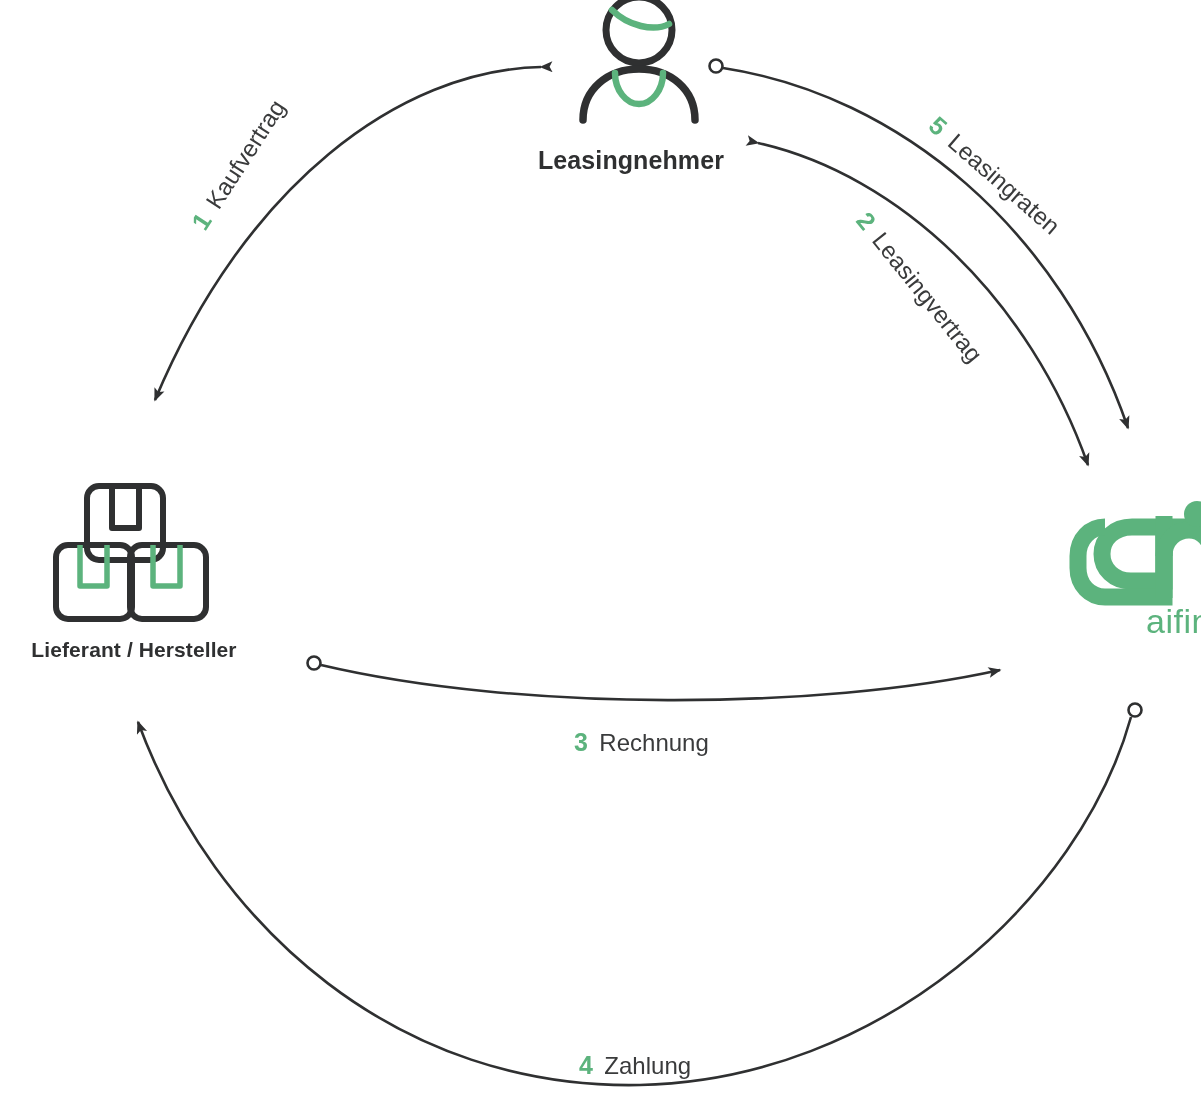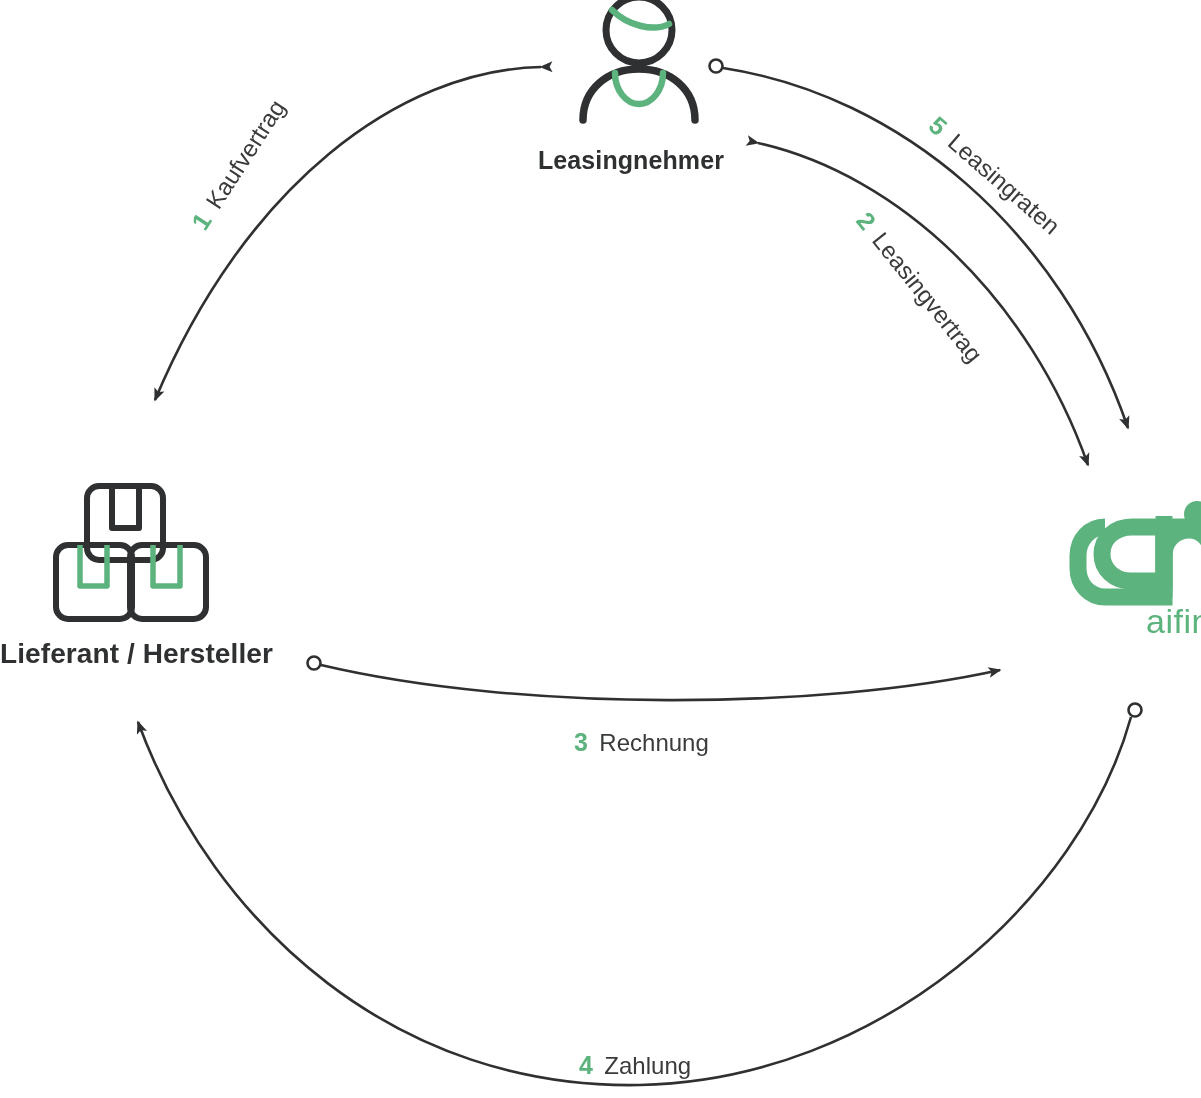--- a/index.html
+++ b/index.html
@@ -37,21 +37,21 @@
     top: 146px;
     width: 1262px;
     text-align: center;
     font-size: 25px;
   }
   #label-lieferant {
     left: 0px;
     top: 638px;
     width: 268px;
     text-align: center;
-    font-size: 28px;
+    font-size: 21px;
   }
   .flow-text {
     font-size: 24px;
     fill: #3a3b3c;
     font-family: "Liberation Sans", "DejaVu Sans", sans-serif;
   }
   .flow-num {
     font-size: 25px;
     font-weight: bold;
     fill: #5cb37d;

